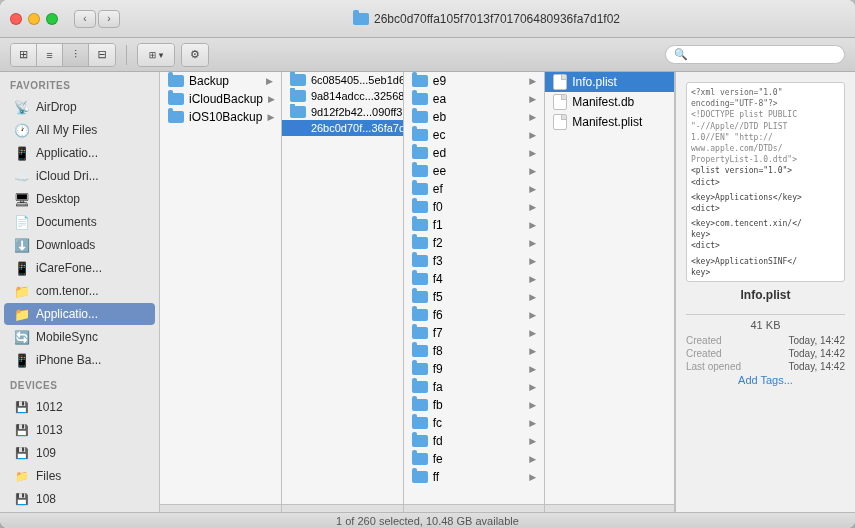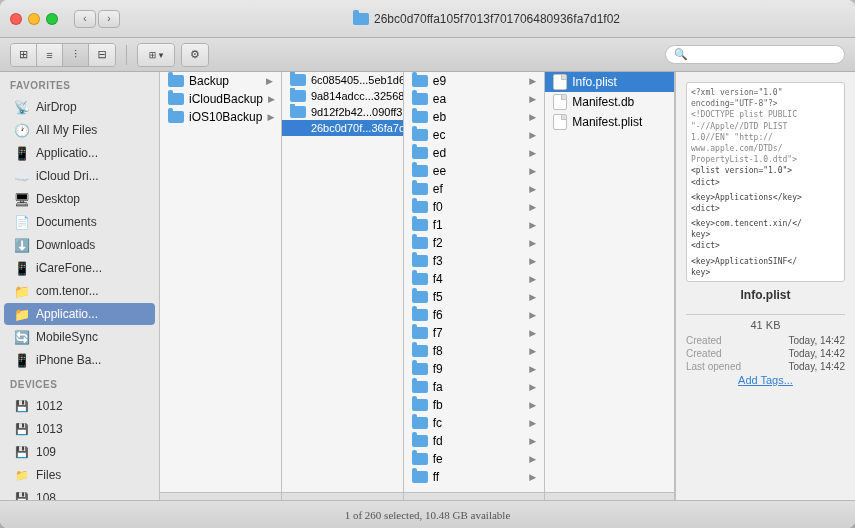--- a/index.html
+++ b/index.html
@@ -155,24 +155,23 @@
       width: 160px;
       background: #e8e8e8;
       border-right: 1px solid #c0c0c0;
       overflow-y: auto;
       flex-shrink: 0;
     }
     .sidebar-section-title {
       font-size: 10px;
       font-weight: 700;
       color: #888;
-      padding: 0 10px 4px;
+      padding: 8px 10px 4px;
       text-transform: uppercase;
       letter-spacing: 0.5px;
-      margin-top: 8px;
     }
     .sidebar-item {
       display: flex;
       align-items: center;
       padding: 3px 10px;
       gap: 6px;
       cursor: pointer;
       border-radius: 4px;
       margin: 1px 4px;
     }
@@ -298,30 +297,29 @@
       border-left: 1px solid #c0c0c0;
       border-bottom: 1px solid #c0c0c0;
     }
     .scrollbar-area {
       height: 8px;
       background: #e0e0e0;
       border-top: 1px solid #c0c0c0;
       flex-shrink: 0;
     }
     .statusbar {
-      height: 28px;
+      height: 16px;
       background: linear-gradient(to bottom, #e0e0e0, #d0d0d0);
       border-top: 1px solid #b8b8b8;
       display: flex;
       align-items: center;
       justify-content: center;
       font-size: 11px;
       color: #555;
       flex-shrink: 0;
-      font-family: Liberation Serif, serif;
     }
     .preview-xml {
       width: 100%;
       background: white;
       border: 1px solid #ccc;
       border-radius: 3px;
       padding: 4px;
       font-size: 8px;
       color: #333;
       line-height: 1.4;
@@ -359,21 +357,20 @@
       font-size: 11px;
       color: #555;
       text-align: center;
       margin-bottom: 4px;
     }
     .add-tags {
       color: #3880d0;
       font-size: 11px;
       cursor: pointer;
       text-align: center;
-      text-decoration: underline;
     }
   </style>
 </head>
 <body>
 
 <div class="window">
 
   <div class="titlebar">
     <div class="traffic-lights">
       <div class="tl-btn tl-close"></div>

